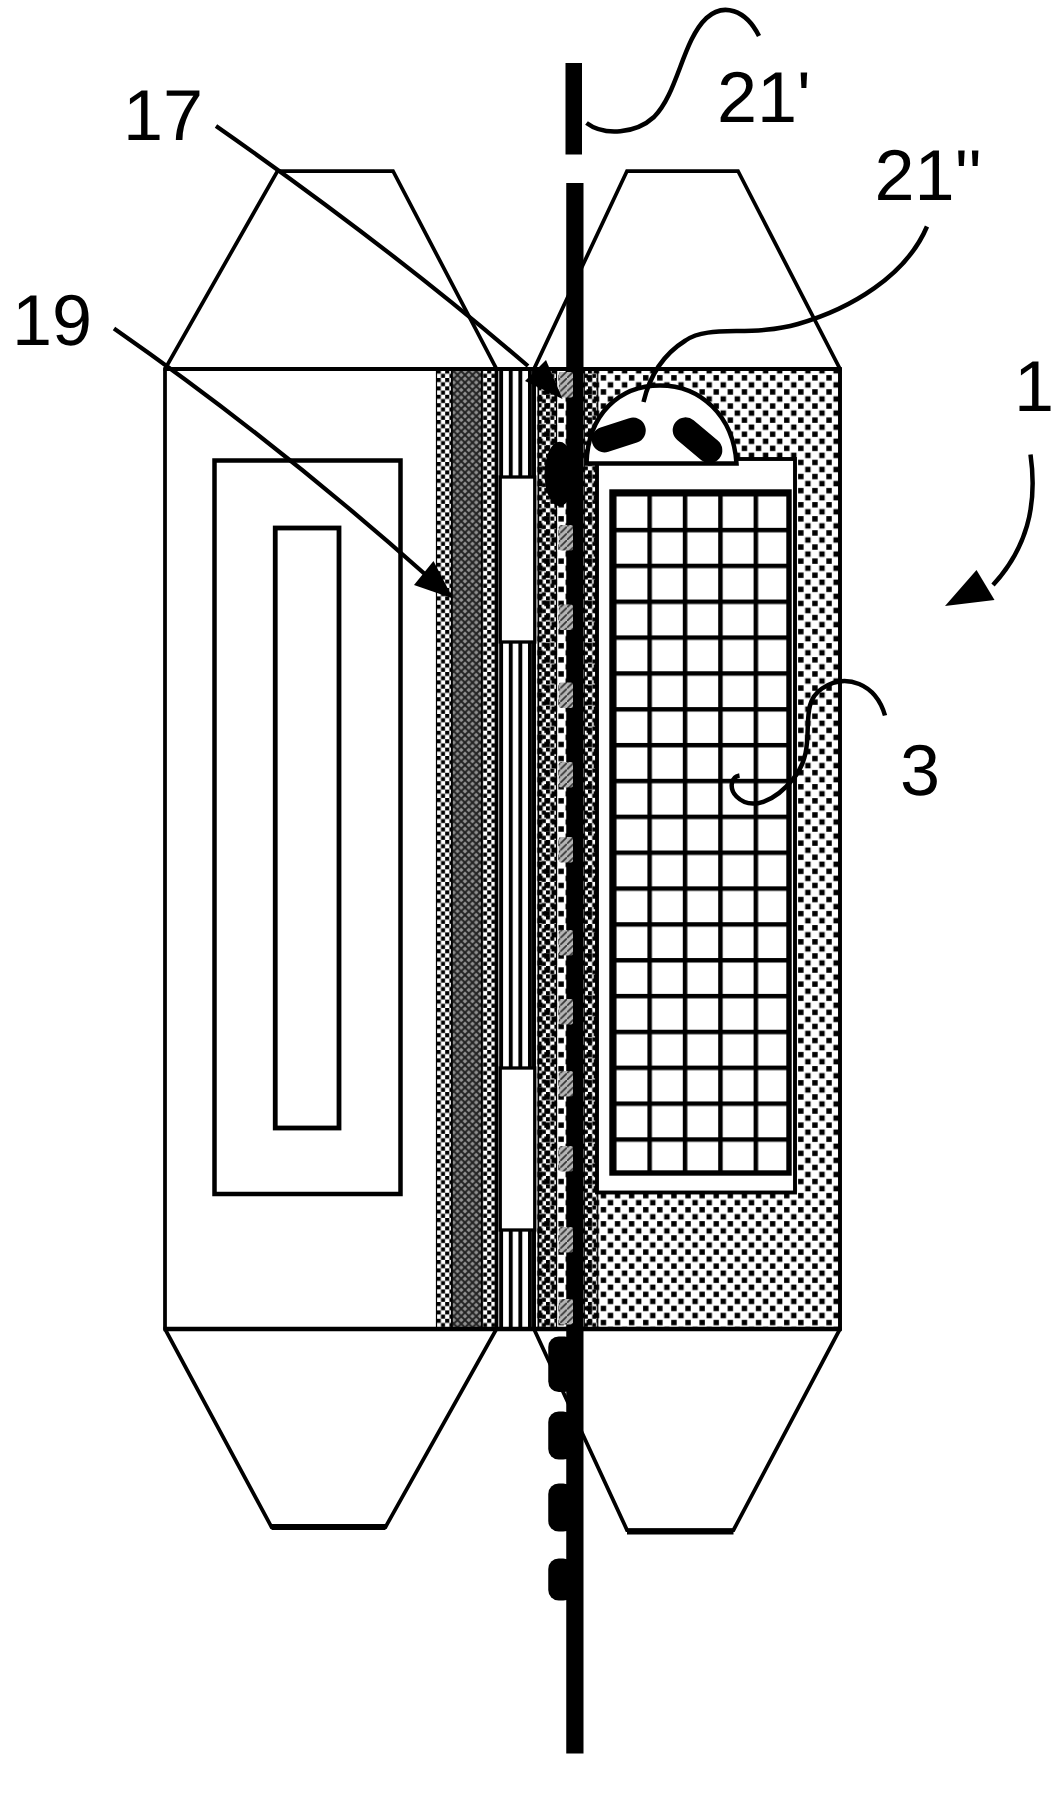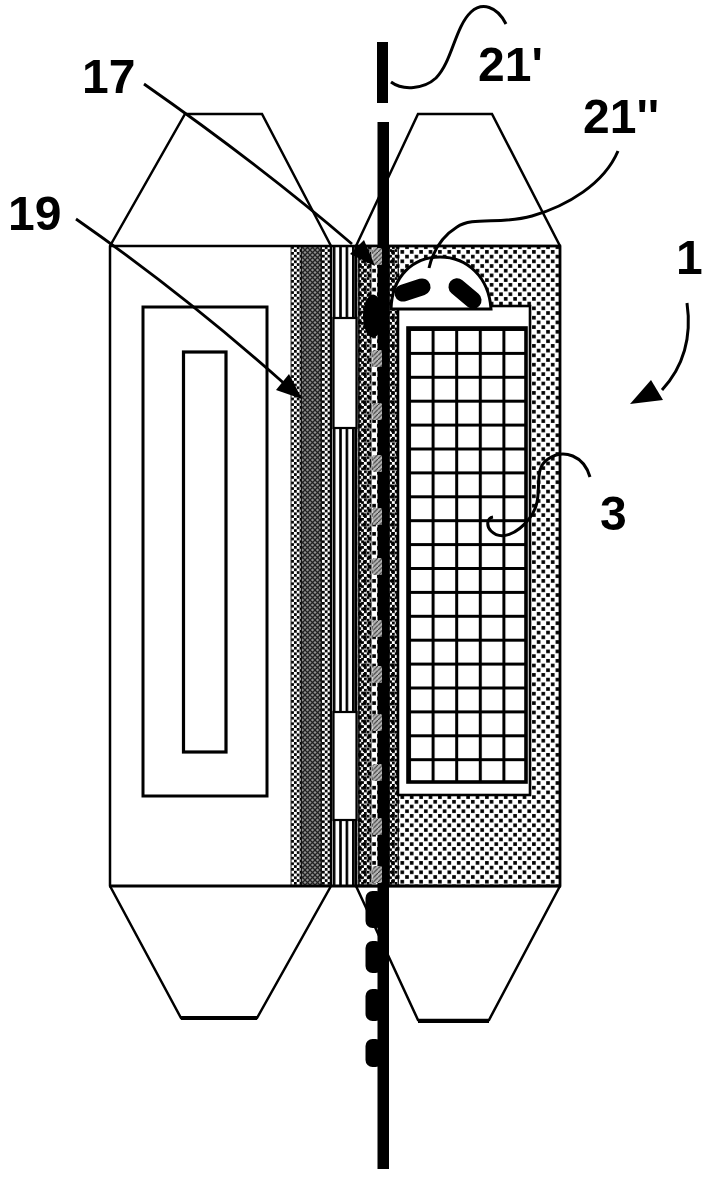--- a/index.html
+++ b/index.html
@@ -1,16 +1,16 @@
 <!DOCTYPE html>
 <html><head>
 <meta charset="utf-8">
 <style>
   html,body{margin:0;padding:0;background:#ffffff;}
-  .stage{position:relative;width:705px;height:1200px;background:#ffffff;overflow:hidden;font-weight:bold;}
+  .stage{position:relative;width:705px;height:1200px;background:#ffffff;overflow:hidden;}
   .stage svg{position:absolute;left:0;top:0;}
   text.ref{font-family:"Liberation Sans","DejaVu Sans",sans-serif;font-size:48px;fill:#000;}
 </style>
 </head>
 <body>
 
 <div class="stage">
 <svg width="705" height="1200" viewBox="0 0 705 1200" xmlns="http://www.w3.org/2000/svg">
   <defs>
     <pattern id="pat-stipple" patternUnits="userSpaceOnUse" width="9.4" height="9.4">

